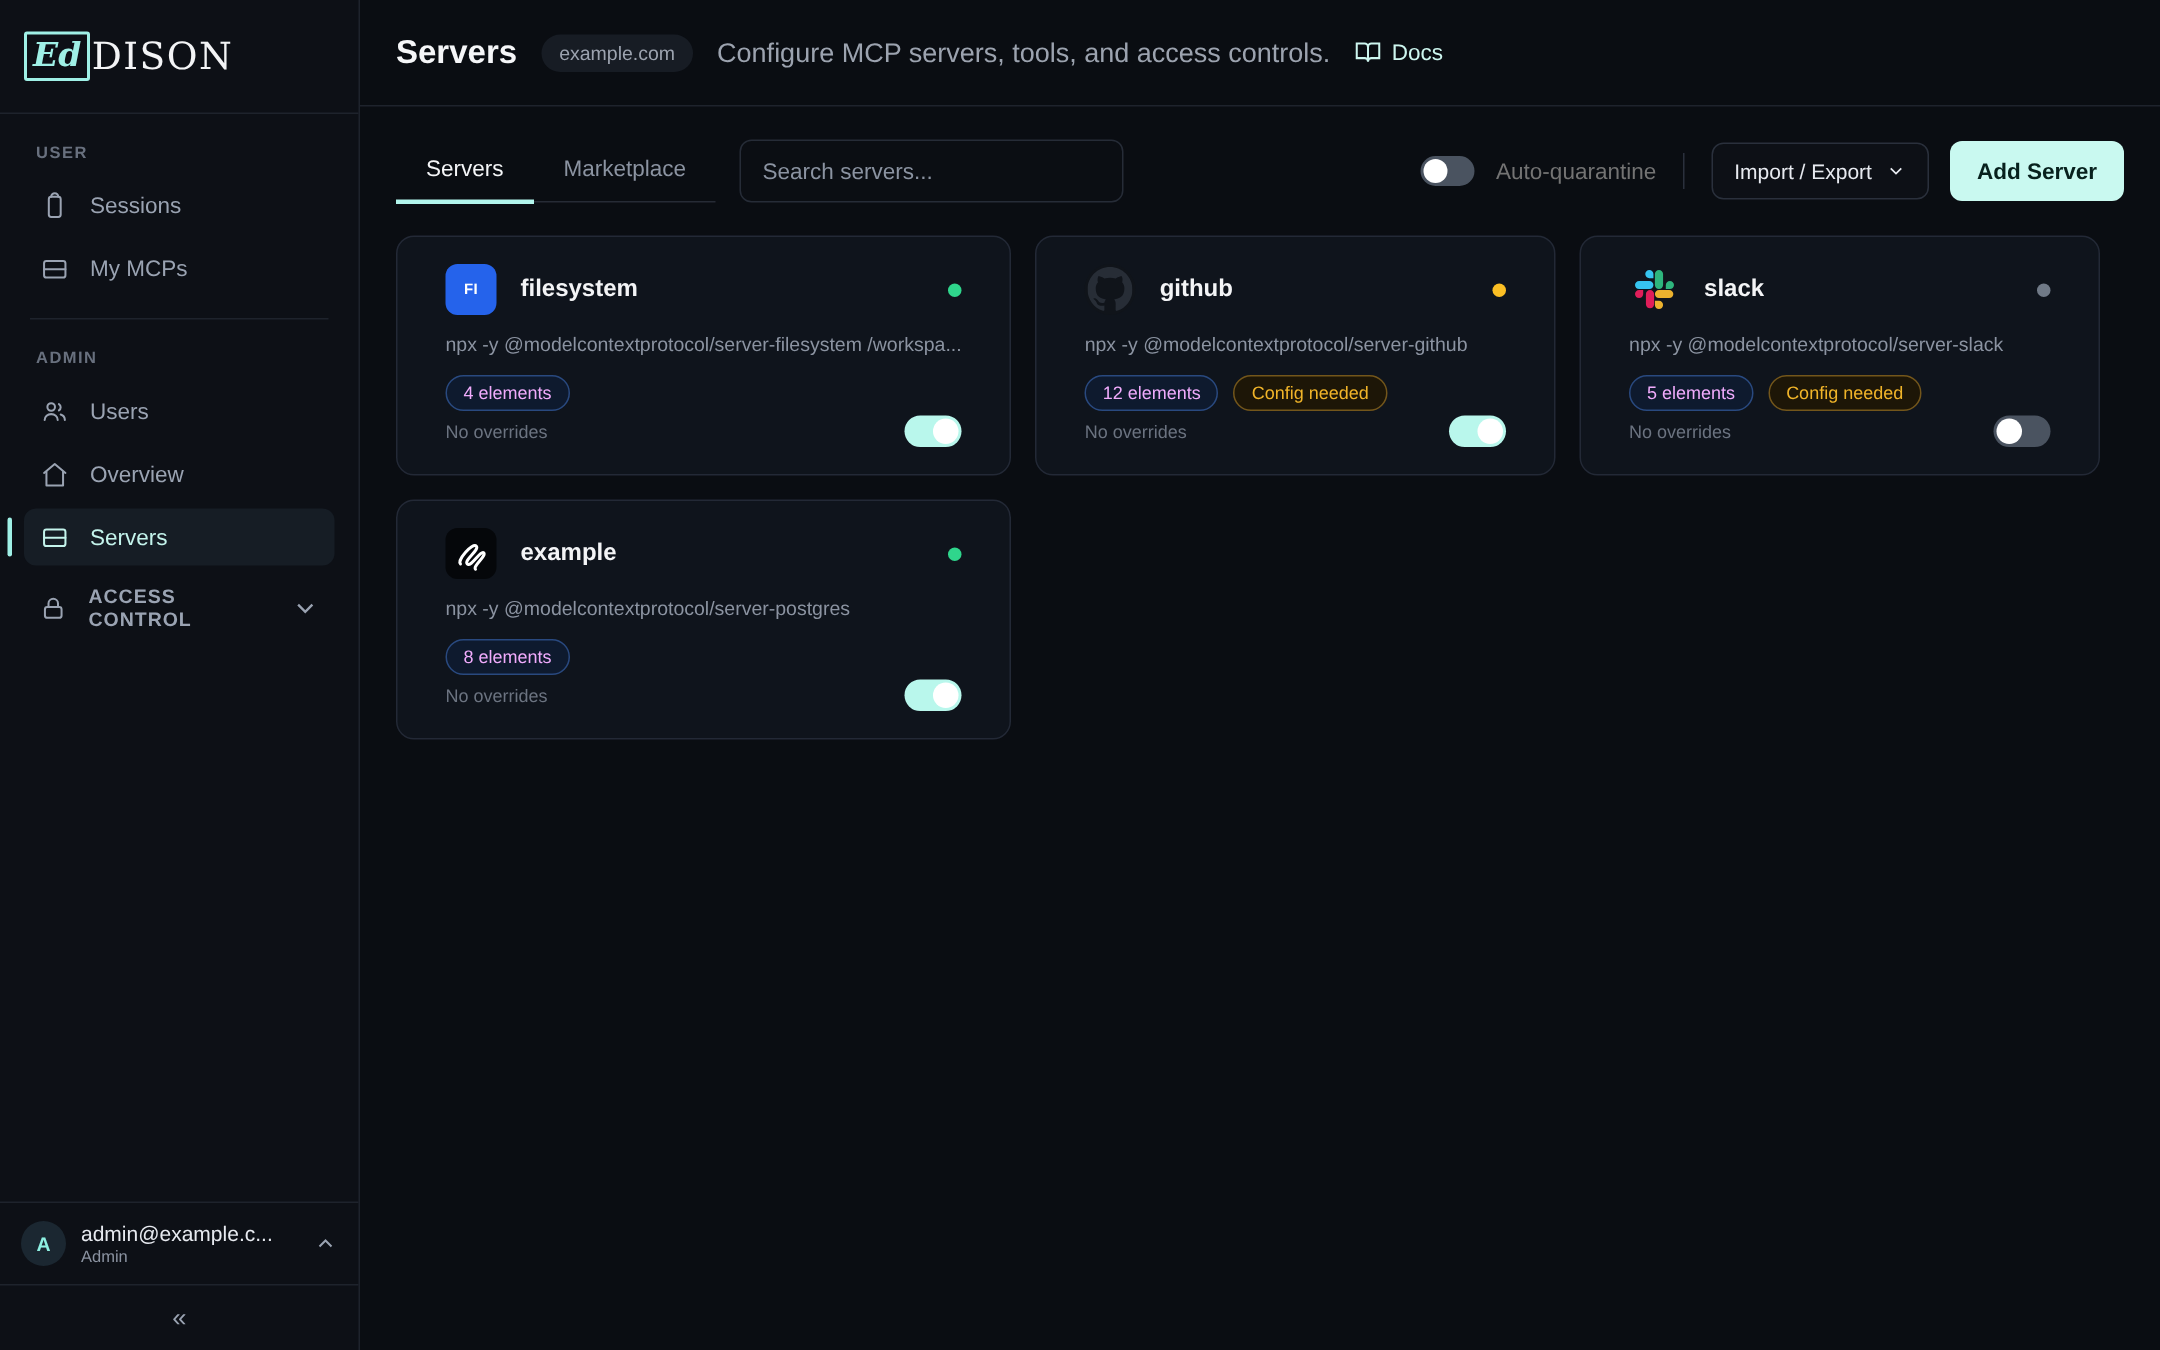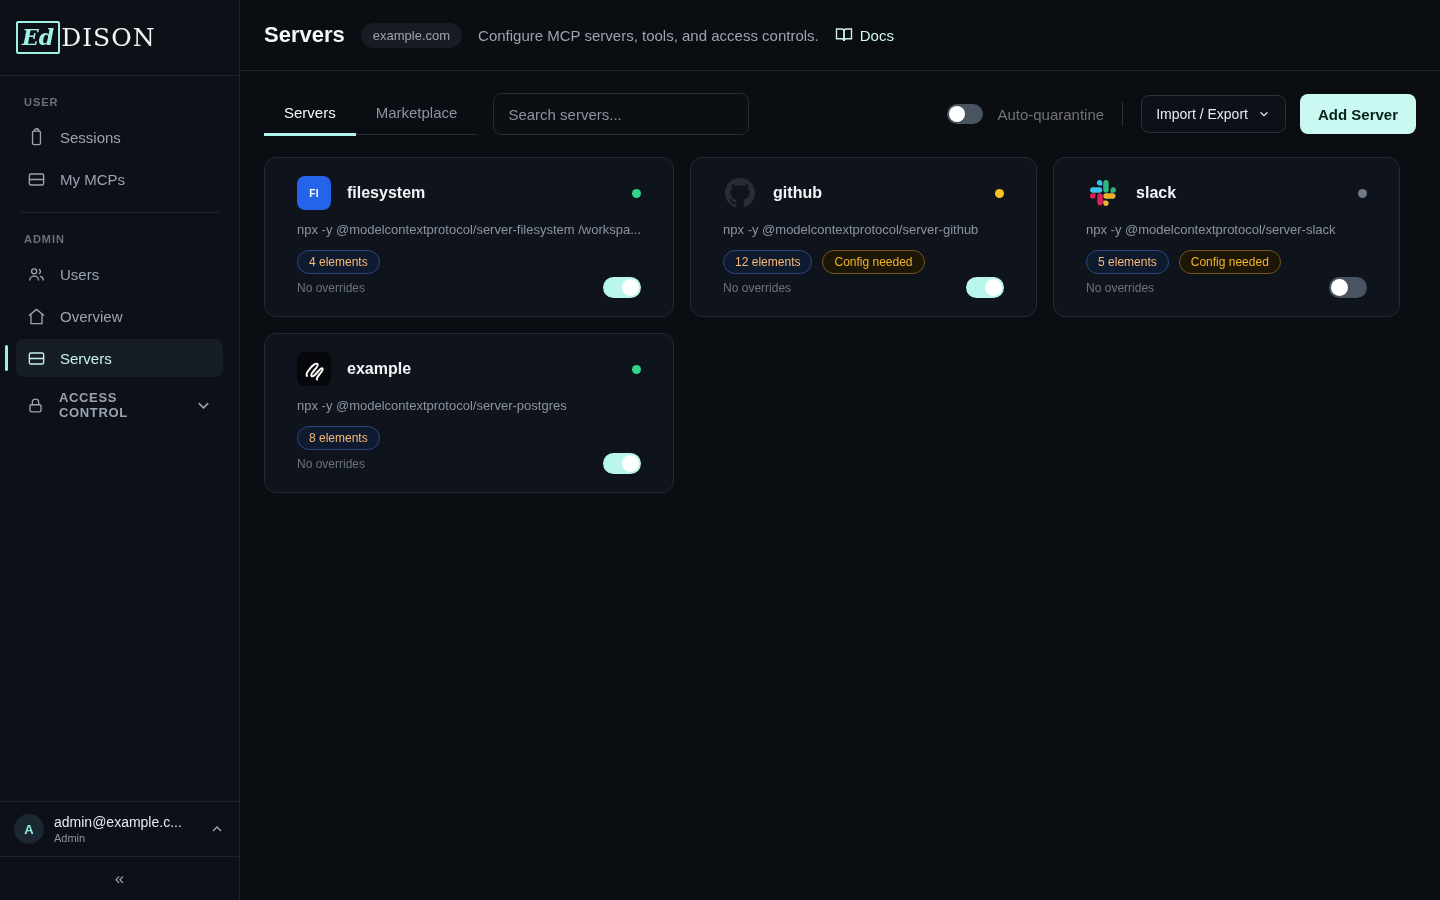--- a/index.html
+++ b/index.html
@@ -71,21 +71,21 @@
   .main { flex:1; display:flex; flex-direction:column; background:#0a0d12; }
   .header {
     height:71px; border-bottom:1px solid #1e232c;
     display:flex; align-items:center; padding:0 24px; gap:16px;
   }
   .page-title { font-size:22px; font-weight:700; color:#f5f6f8; }
   .env-badge {
     background:#171c24; color:#9ca3af; font-size:13px;
     border-radius:999px; padding:5px 12px;
   }
-  .subtitle { font-size:15px; color:#9ca3af; }
+  .subtitle { font-size:18px; color:#9ca3af; }
   .docs-link {
     display:flex; align-items:center; gap:7px; color:#cdf6ef;
     font-size:15px; font-weight:500; cursor:pointer;
   }
   .docs-link svg { width:18px; height:18px; }
   .content { padding:22px 24px 0 24px; }
   .toolbar { display:flex; align-items:center; }
   .tabs { display:flex; border-bottom:1px solid #262b35; }
   .tab {
     padding:10px 20px 12px 20px; font-size:15px; color:#8b93a1;
@@ -144,21 +144,21 @@
   .status-dot { margin-left:auto; width:9px; height:9px; border-radius:50%; }
   .dot-green { background:#2fd68c; }
   .dot-amber { background:#fbbf24; }
   .dot-gray  { background:#707a87; }
   .srv-cmd {
     margin-top:12px; font-size:13px; color:#8b93a1;
     white-space:nowrap; overflow:hidden; text-overflow:ellipsis;
   }
   .badge-row { margin-top:13px; display:flex; gap:10px; }
   .pill { font-size:12px; border-radius:999px; padding:4px 11px; border:1px solid; }
-  .pill.blue  { color:#fdba74; border-color:#29497f; background:#0e1a2e; }
+  .pill.blue  { color:#f0abfc; border-color:#29497f; background:#0e1a2e; }
   .pill.amber { color:#f0b429; border-color:#73561b; background:#1d1607; }
   .card-foot { margin-top:auto; display:flex; align-items:center; }
   .overrides { font-size:12px; color:#6b7380; }
   .card-foot .switch { margin-left:auto; width:38px; height:21px; }
   .card-foot .switch .knob { width:17px; height:17px; }
 </style>
 </head>
 <body>
 
 <aside class="sidebar">

